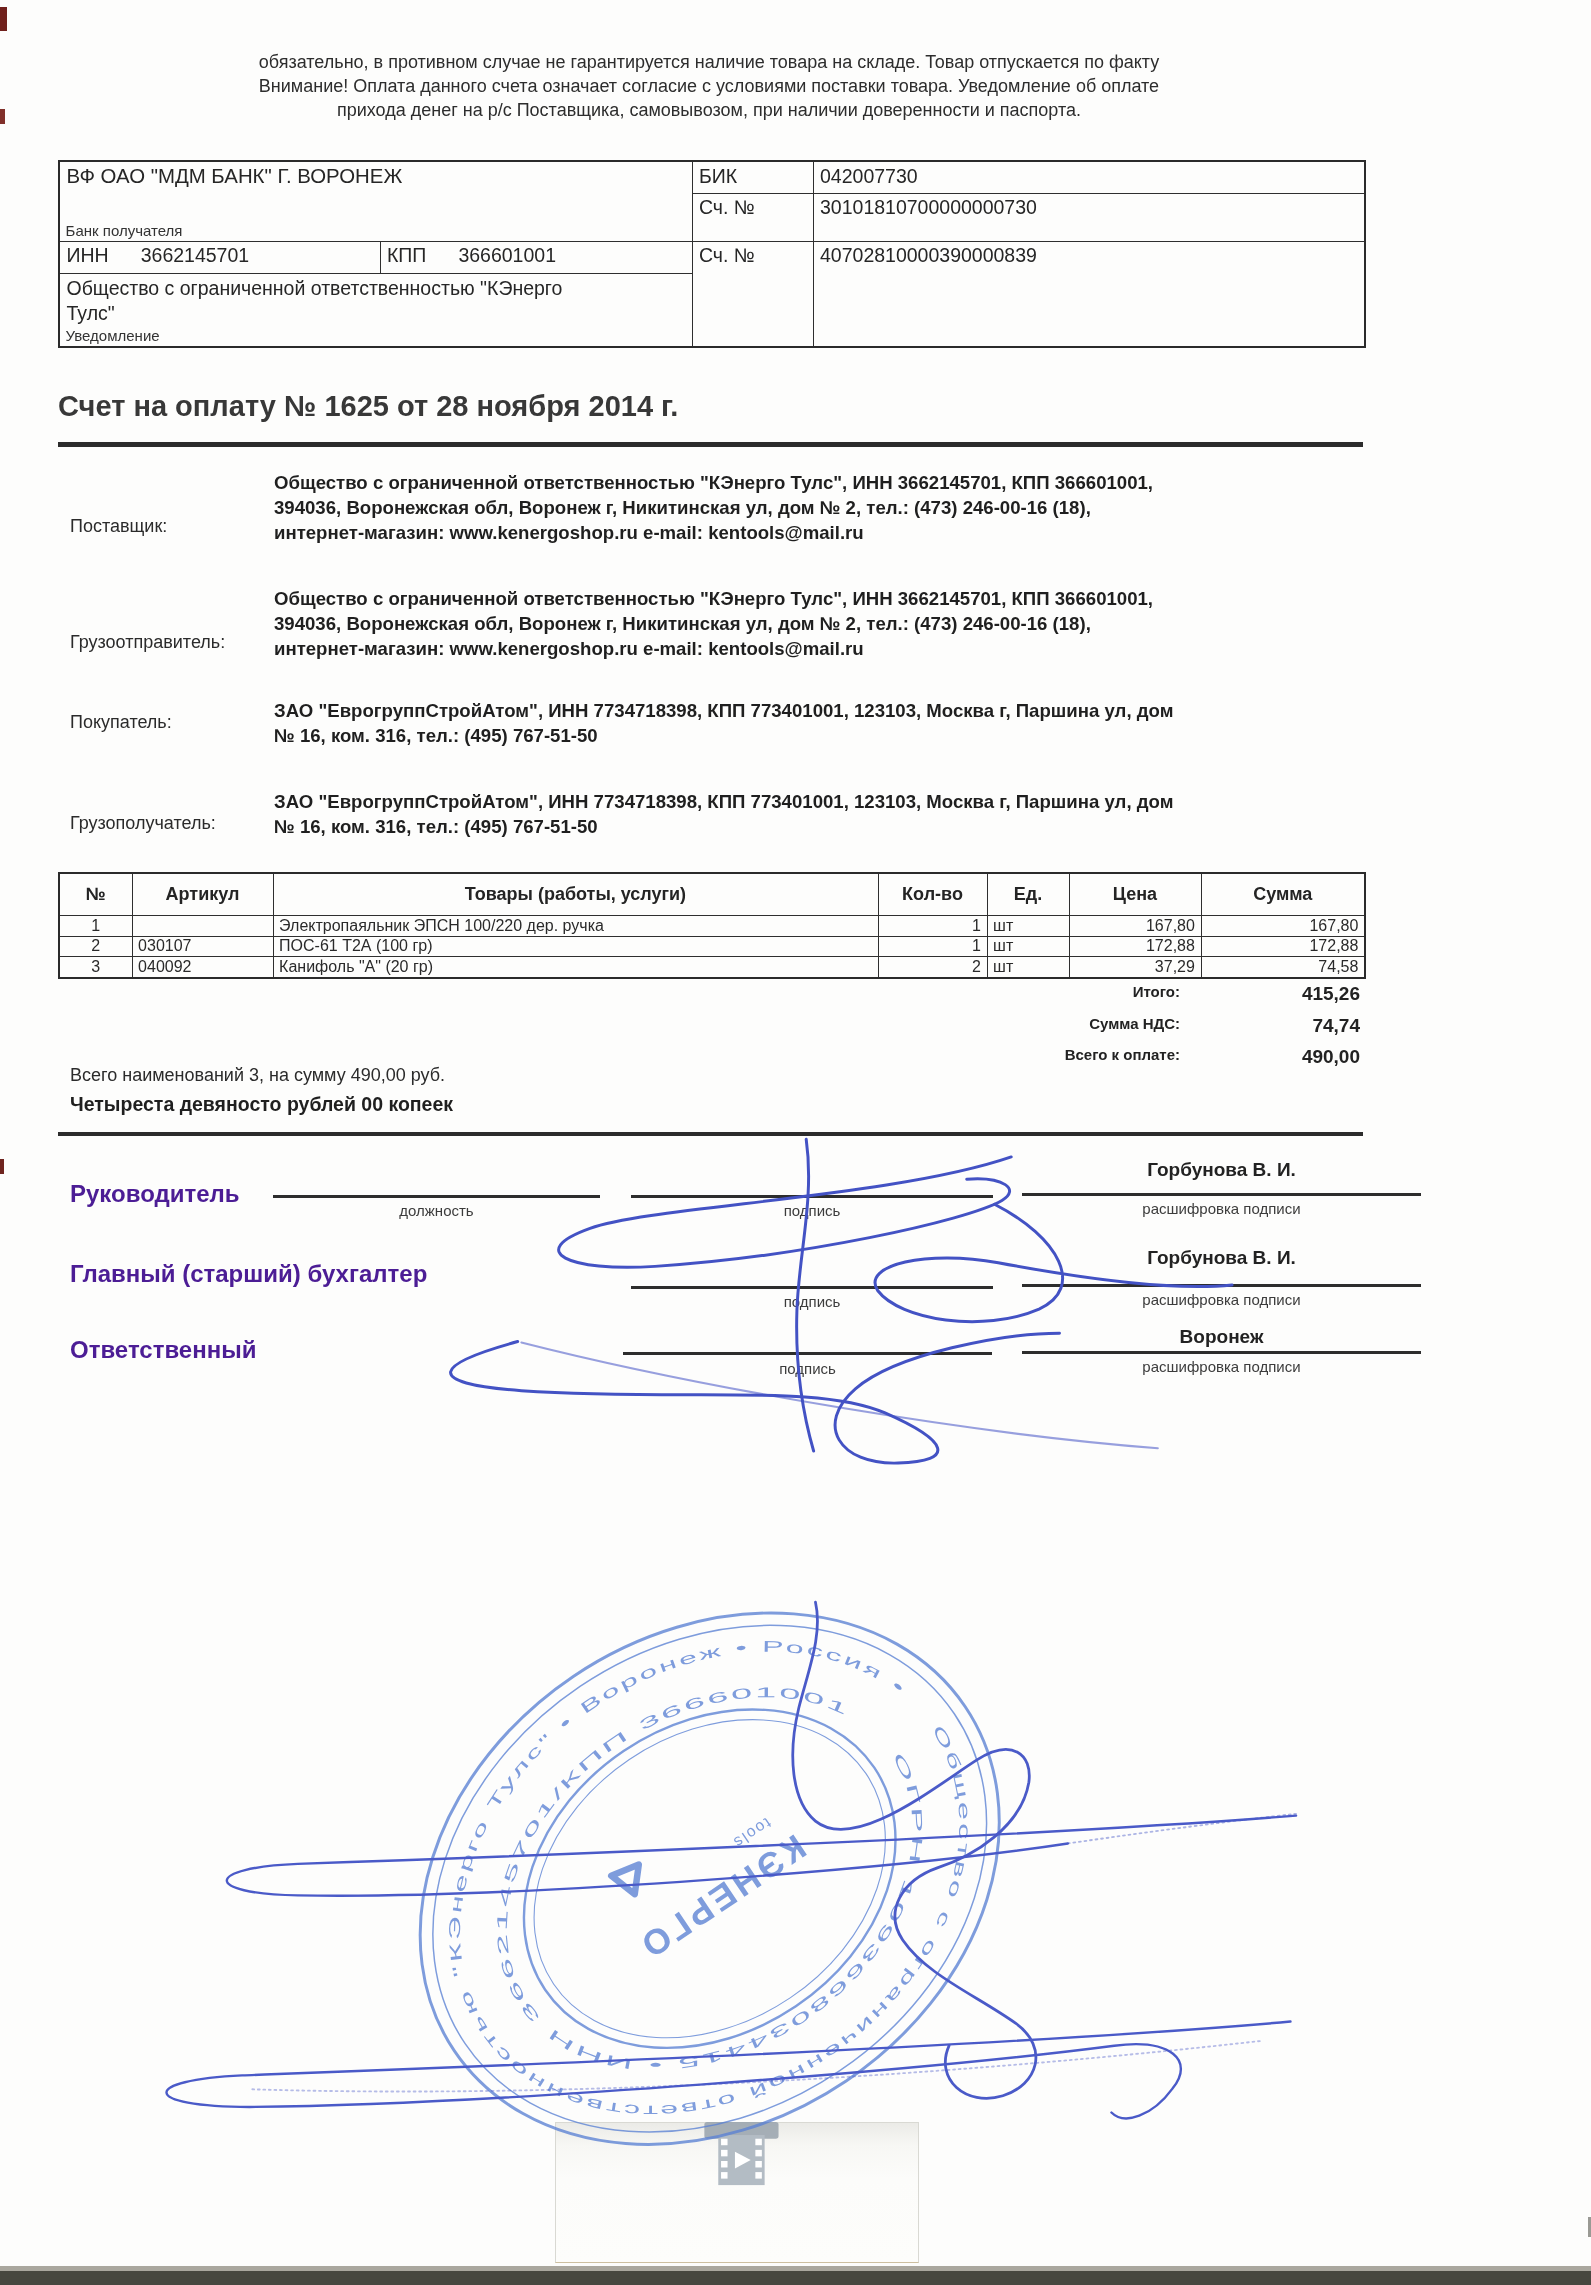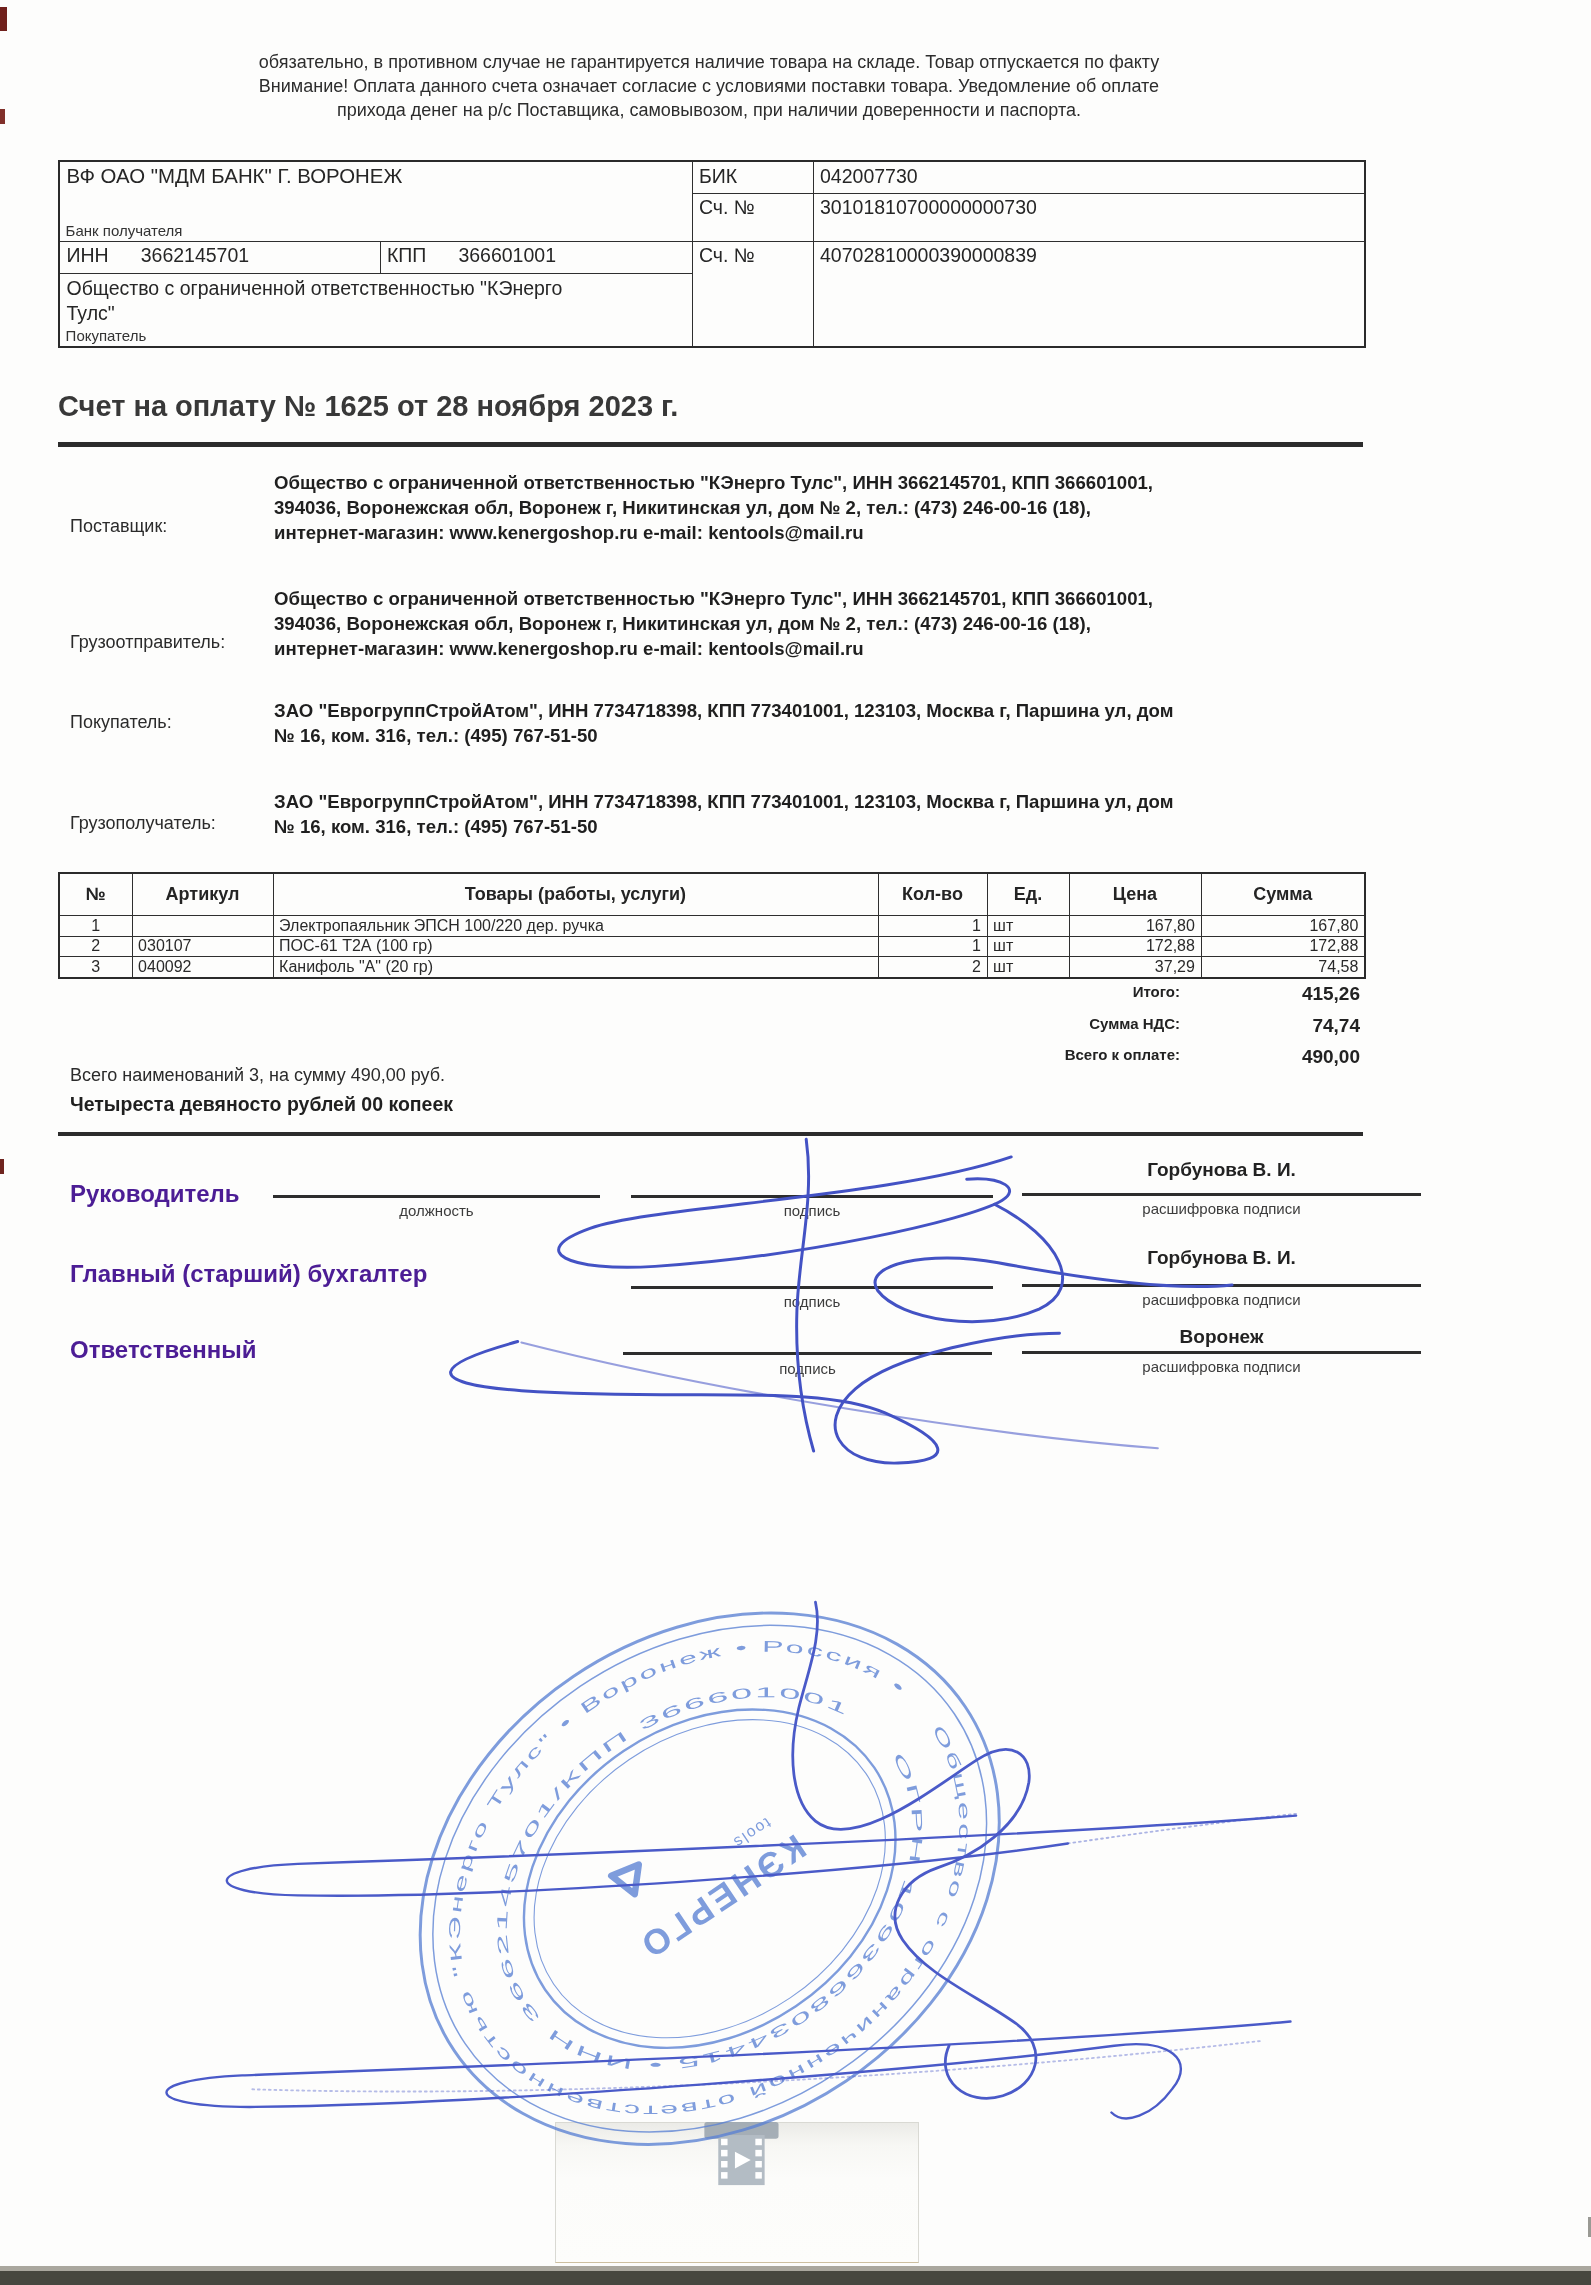--- a/index.html
+++ b/index.html
@@ -132,27 +132,27 @@
     </td>
     <td rowspan="2">Сч. №</td>
     <td rowspan="2">40702810000390000839</td>
   </tr>
   <tr style="height:74px">
     <td colspan="2">
       <div class="payee-name">
         <div>Общество с ограниченной ответственностью "КЭнерго</div>
         <div>Тулс"</div>
       </div>
-      <div class="cell-label-bottom">Покупатель</div>
+      <div class="cell-label-bottom">Уведомление</div>
     </td>
   </tr>
 </tbody>
   </table>
 
-<div class="doc-title">Счет на оплату № 1625 от 28 ноября 2023 г.</div>
+<div class="doc-title">Счет на оплату № 1625 от 28 ноября 2014 г.</div>
 <div class="rule rule-title"></div>
 
 <div class="party-label pl0">Поставщик:</div>
 <div class="party-text pt0">
   <div>Общество с ограниченной ответственностью "КЭнерго Тулс", ИНН 3662145701, КПП 366601001,</div>
   <div>394036, Воронежская обл, Воронеж г, Никитинская ул, дом № 2, тел.: (473) 246-00-16 (18),</div>
   <div>интернет-магазин: www.kenergoshop.ru   e-mail: kentools@mail.ru</div>
 </div>
 <div class="party-label pl1">Грузоотправитель:</div>
 <div class="party-text pt1">

